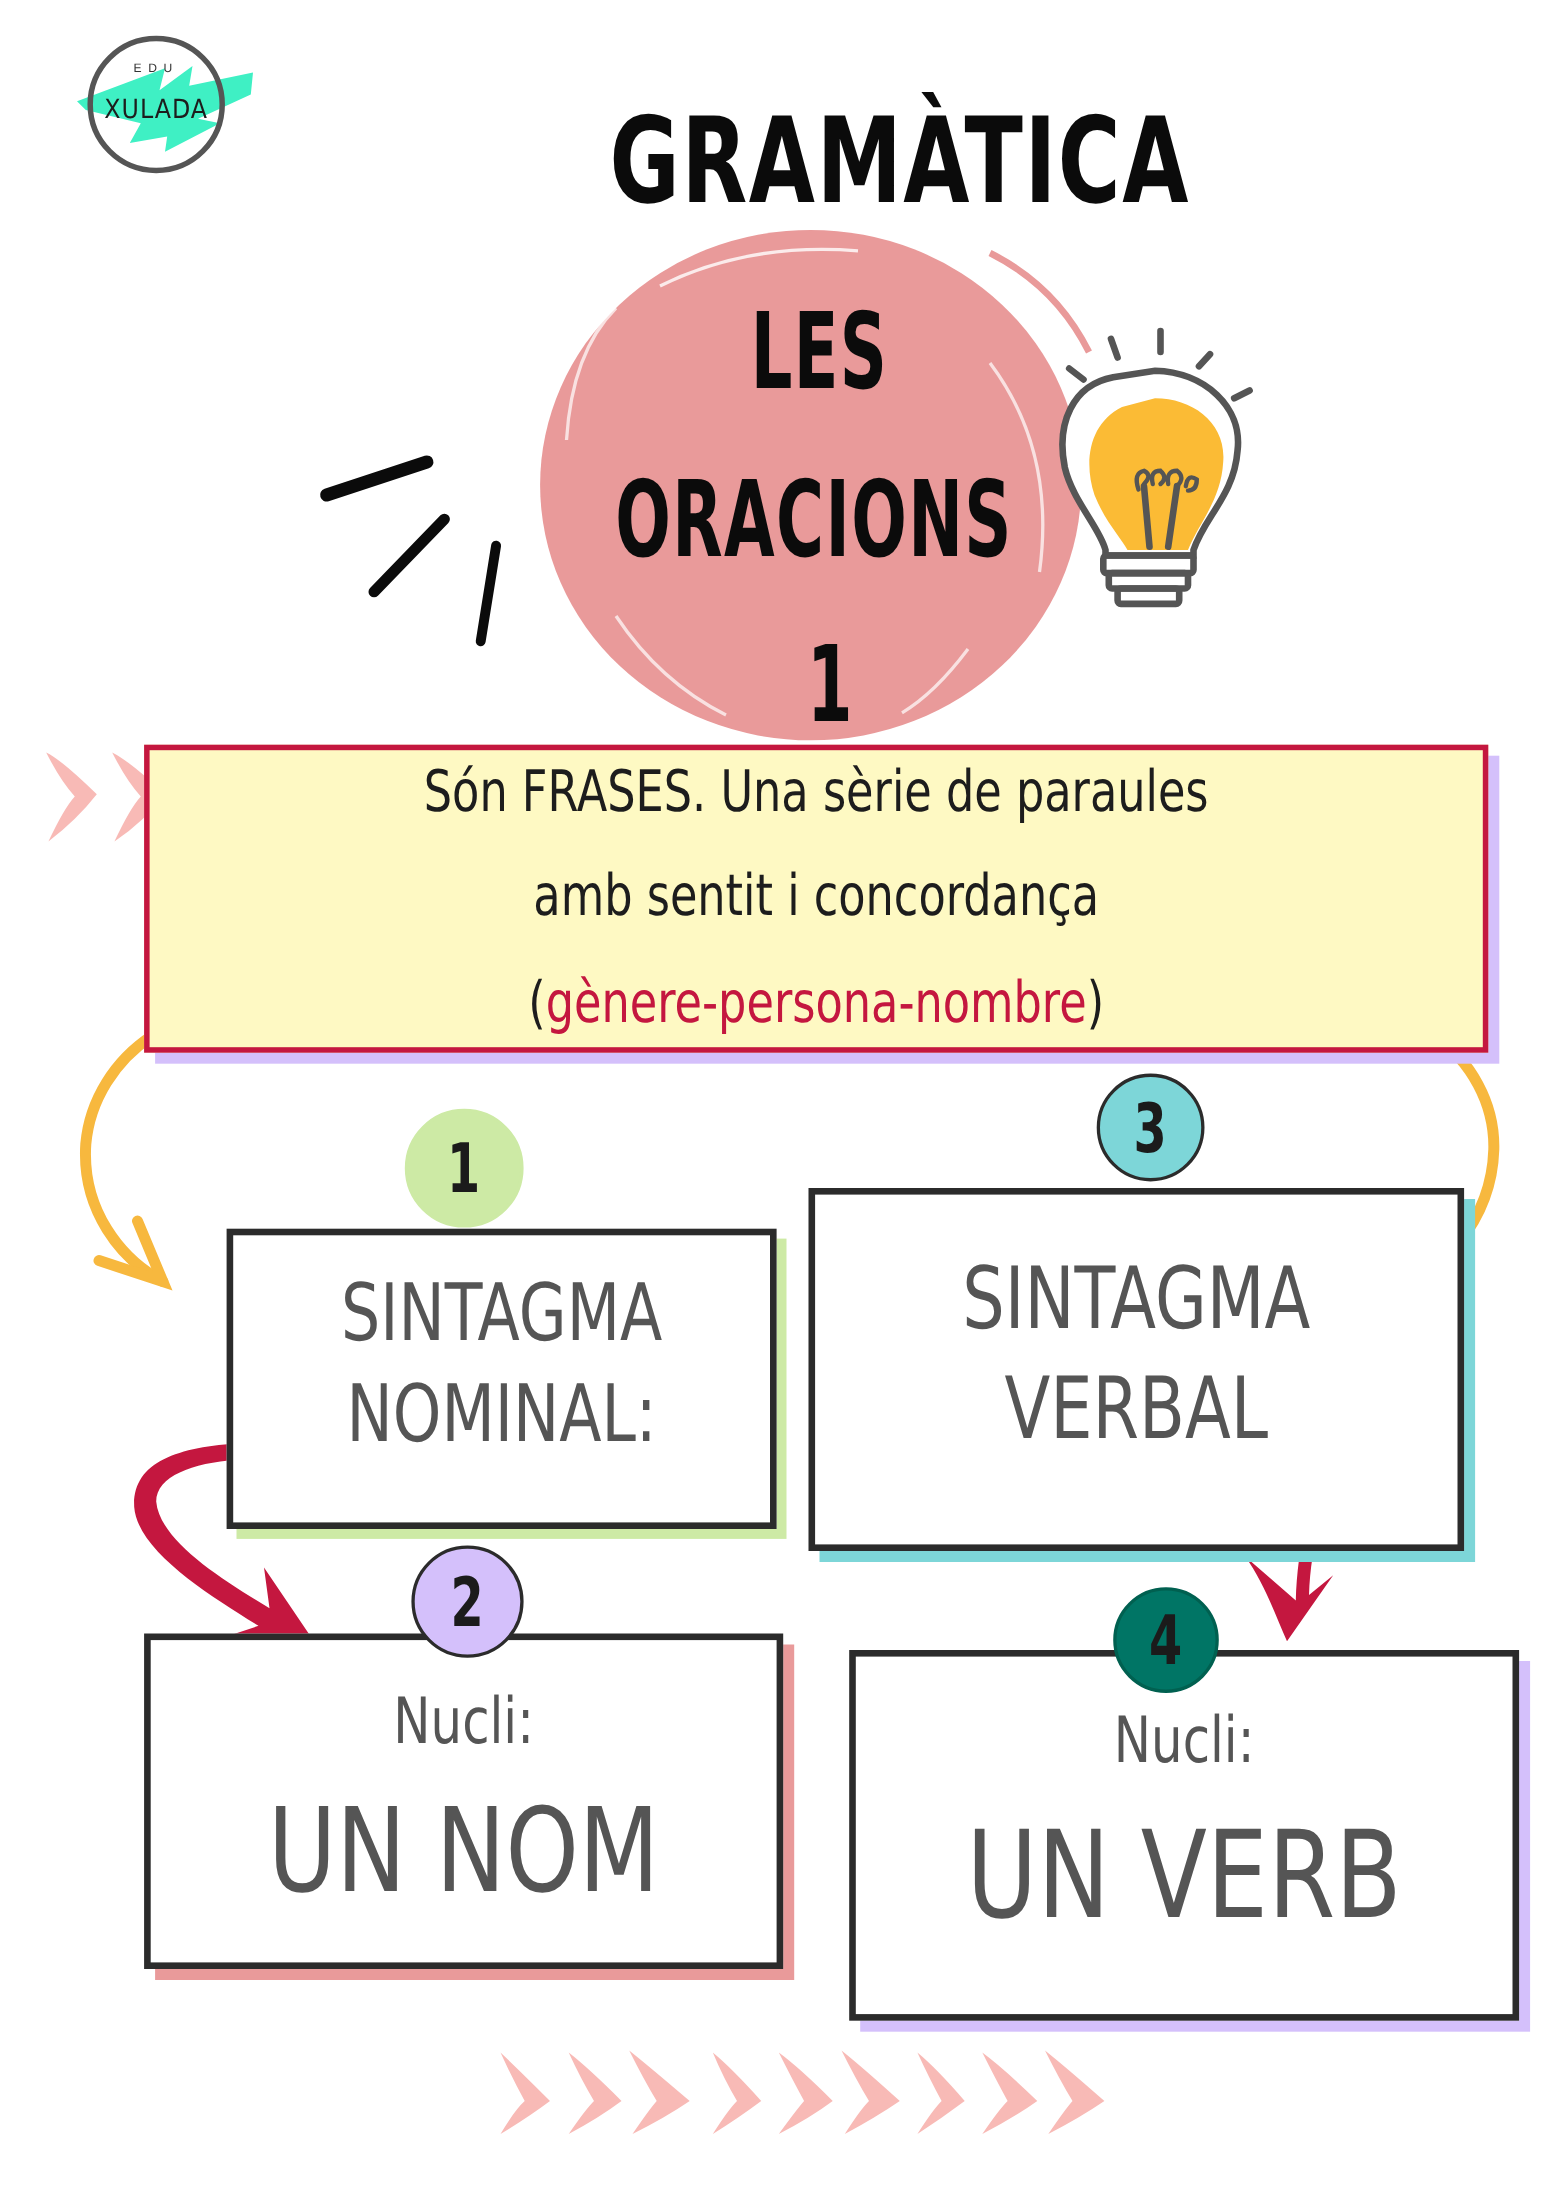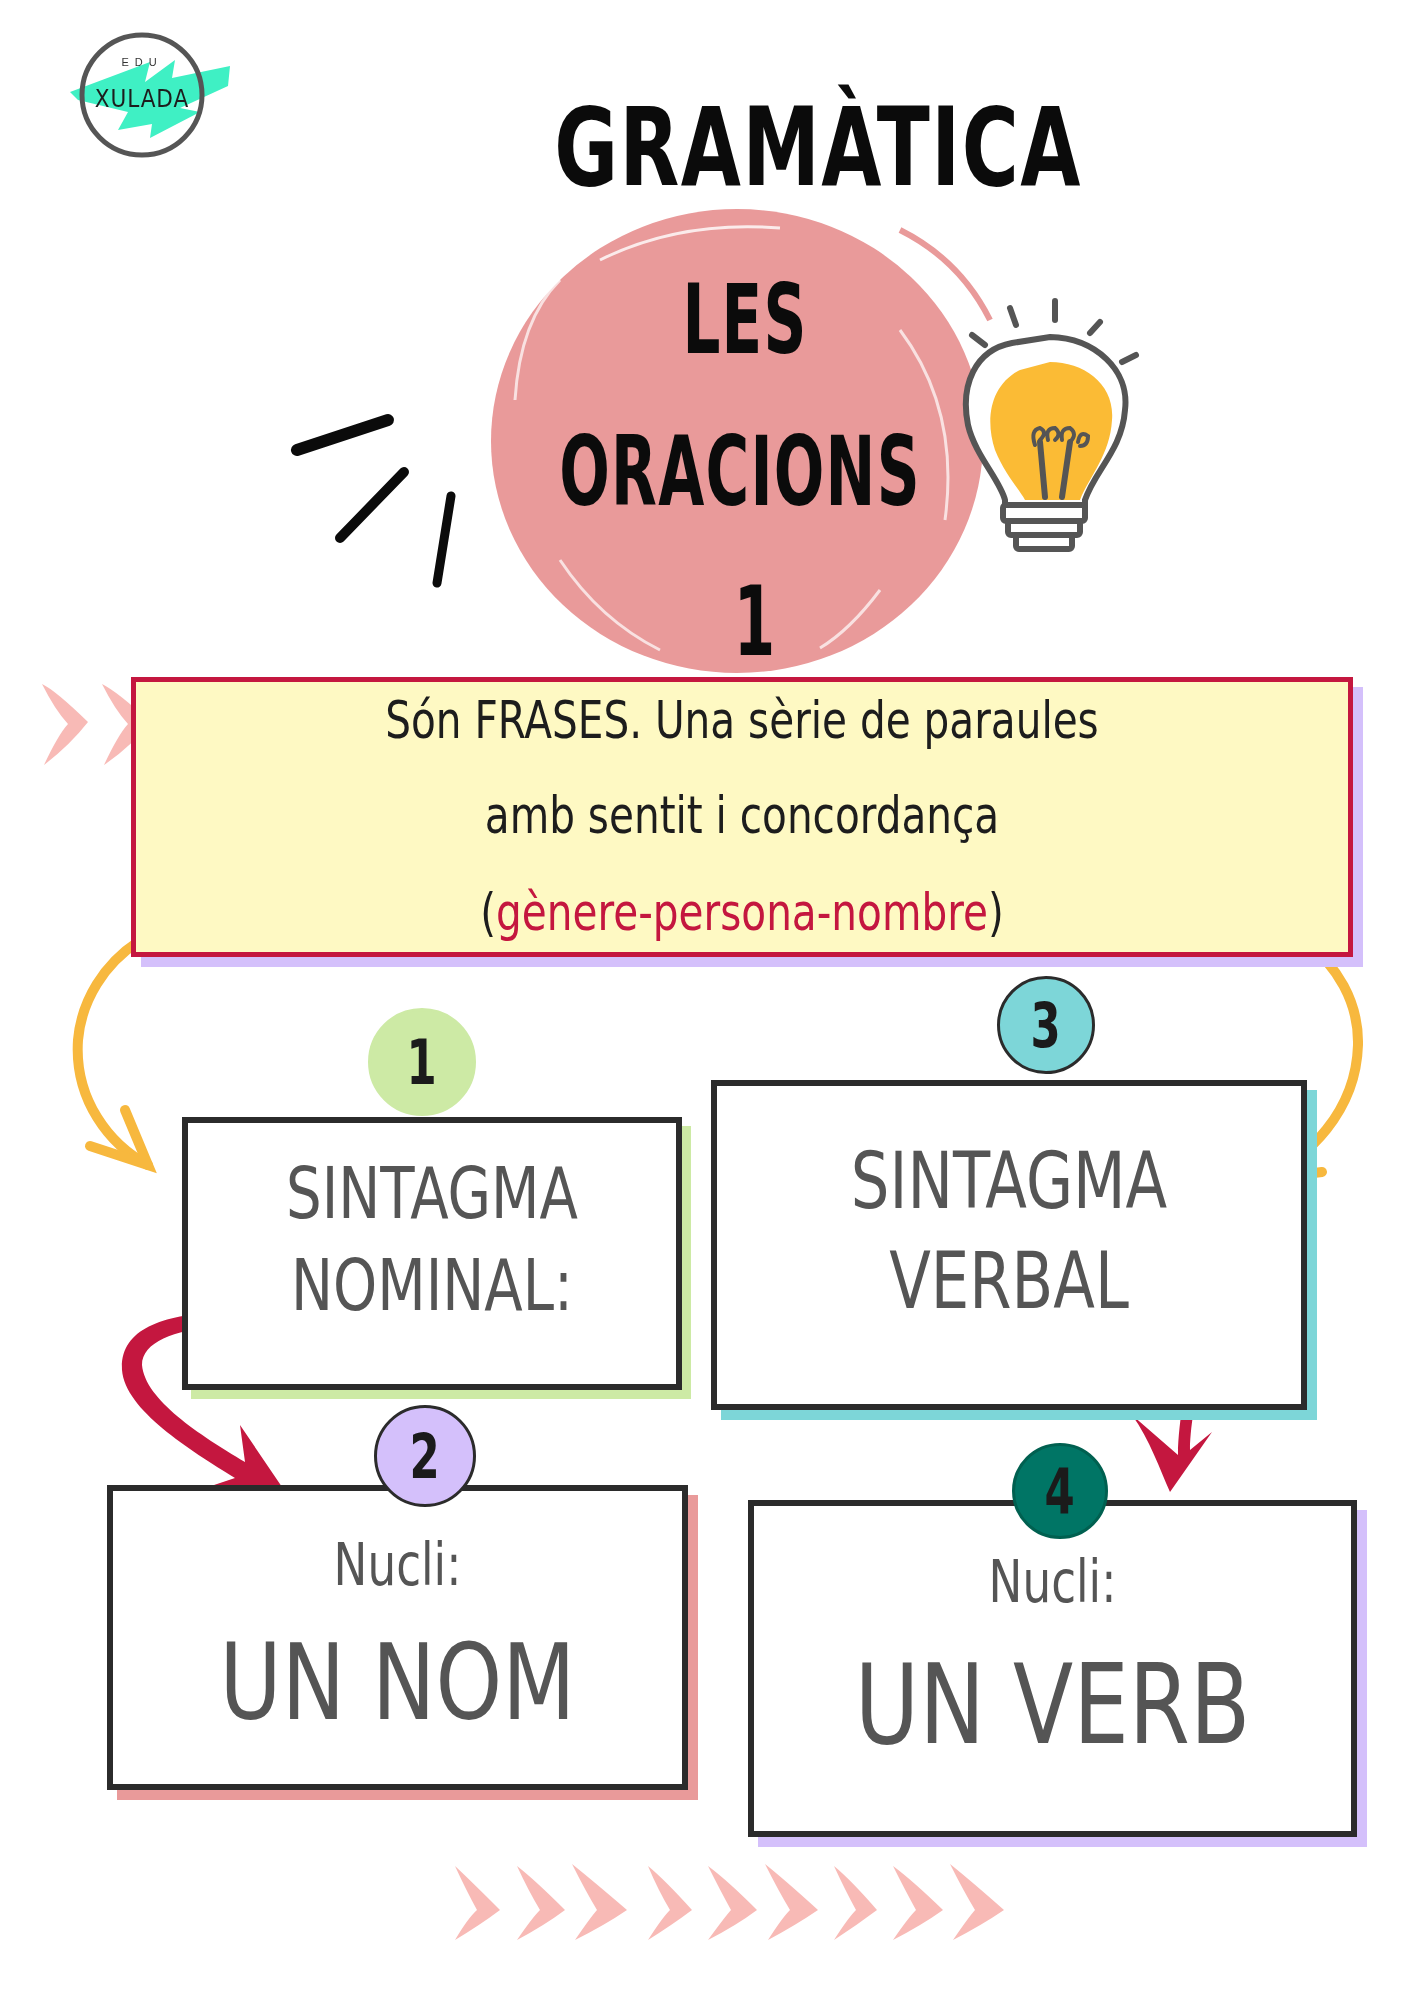--- a/index.html
+++ b/index.html
@@ -7,21 +7,21 @@
   .abs { position: absolute; }
   .poster { position: absolute; left: 0; top: 0; width: 1414px; height: 2000px; background: #ffffff; }
   svg.layer { position: absolute; left: 0; top: 0; width: 1414px; height: 2000px; }
   .title-font { font-family: "DejaVu Sans", sans-serif; font-weight: bold; color: #0b0b0b; letter-spacing: 2px; }
   .hand-font { font-family: "DejaVu Sans", sans-serif; }
   .main-title { left: 480px; top: 92px; width: 530px; text-align: center; font-size: 108px; line-height: 112px; transform: scaleX(0.72); transform-origin: center; }
   .circle-text { text-align: center; font-size: 96px; line-height: 100px; transform: scaleX(0.62); transform-origin: center; }
   .intro-box { left: 131px; top: 677px; width: 1222px; height: 280px; box-sizing: border-box; border: 5px solid #c4173f; box-shadow: 10px 10px 0 #d4c0fb; background: #fef9c3; }
   .intro-line { position: absolute; left: 0; width: 100%; text-align: center; font-size: 52px; color: #1d1d1d; transform: scaleX(0.78); transform-origin: center; white-space: nowrap; }
   .intro-line .accent { color: #c4173f; }
-  .card { box-sizing: border-box; border: 6px solid #2b2b2b; background: #ffffff; }
+  .card { box-sizing: border-box; border: 6px solid #2b2b2b; background: #ffffff; margin-left: 24px; }
   .card-text { position: absolute; left: 0; width: 100%; text-align: center; color: #555555; white-space: nowrap; transform-origin: center; }
   .badge { position: absolute; border-radius: 50%; display: flex; align-items: center; justify-content: center; font-family: "DejaVu Sans", sans-serif; font-weight: bold; font-size: 62px; color: #1b1b1b; box-sizing: border-box; border: 3px solid #2b2b2b; }
   .badge span { transform: scaleX(0.7); display: inline-block; }
 </style>
 </head>
 <body>
 
 <div class="poster">
 
   <svg class="layer" viewBox="0 0 1414 2000">

